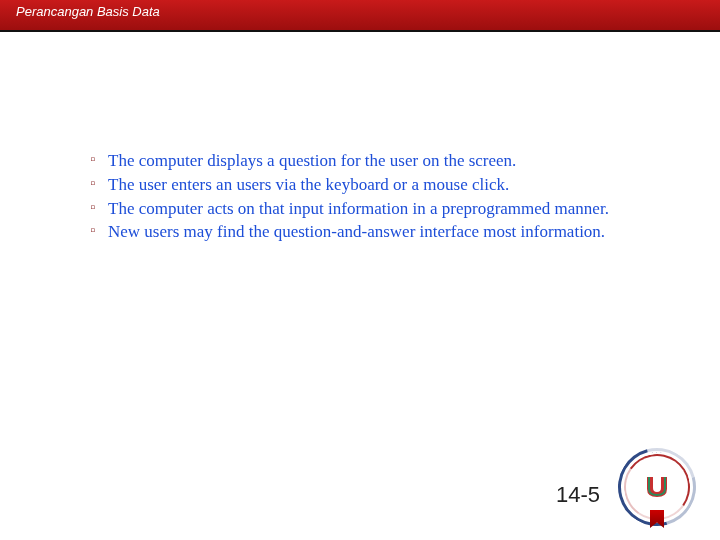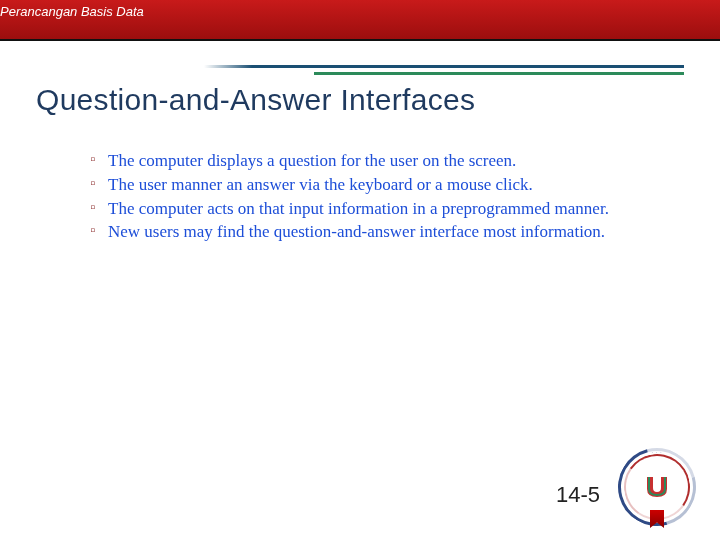--- a/index.html
+++ b/index.html
@@ -1,27 +1,27 @@
 <!DOCTYPE html>
 <html><head>
 <meta charset="utf-8">
 <style>
   * { margin: 0; padding: 0; box-sizing: border-box; }
   html, body { width: 720px; height: 540px; font-family: Georgia, 'Times New Roman', serif; background: #fff; overflow: hidden; }
   .slide { width: 720px; height: 540px; position: relative; background: #fff; }
   .header-bar {
     width: 100%;
-    height: 41px;
+    height: 32px;
     background: linear-gradient(#c81a1a, #9c0e0e);
     color: #fff;
     font-style: italic;
     font-family: 'Trebuchet MS','Segoe UI',sans-serif;
     font-size: 13px;
     line-height: 24px;
-    padding-left: 0;
+    padding-left: 16px;
     border-bottom: 2px solid #111;
   }
   .title-zone {
     position: relative;
     margin-top: 18px;
     padding: 0 36px;
   }
   .rule-wrap {
     position: relative;
     height: 20px;
@@ -139,32 +139,25 @@
 </style>
 </head>
 <body>
 
 <div class="slide">
 
   <div class="header-bar">
     <span>Perancangan Basis Data</span>
   </div>
 
-  <div class="title-zone">
-    <div class="rule-wrap">
-      <div class="rule-top"></div>
-      <div class="rule-bottom"></div>
-    </div>
-    <h1 class="slide-title">Question-and-Answer Interfaces</h1>
-  </div>
 
   <div class="content">
     <ul class="bullets">
       <li>The computer displays a question for the user on the screen.</li>
-      <li>The user manner an answer via the keyboard or a mouse click.</li>
+      <li>The user enters an users via the keyboard or a mouse click.</li>
       <li>The computer acts on that input information in a preprogrammed manner.</li>
       <li>New users may find the question-and-answer interface most information.</li>
     </ul>
   </div>
 
   <div class="page-number">14-5</div>
 
   <div class="logo">
     <div class="ring"></div>
     <div class="ring2"></div>

